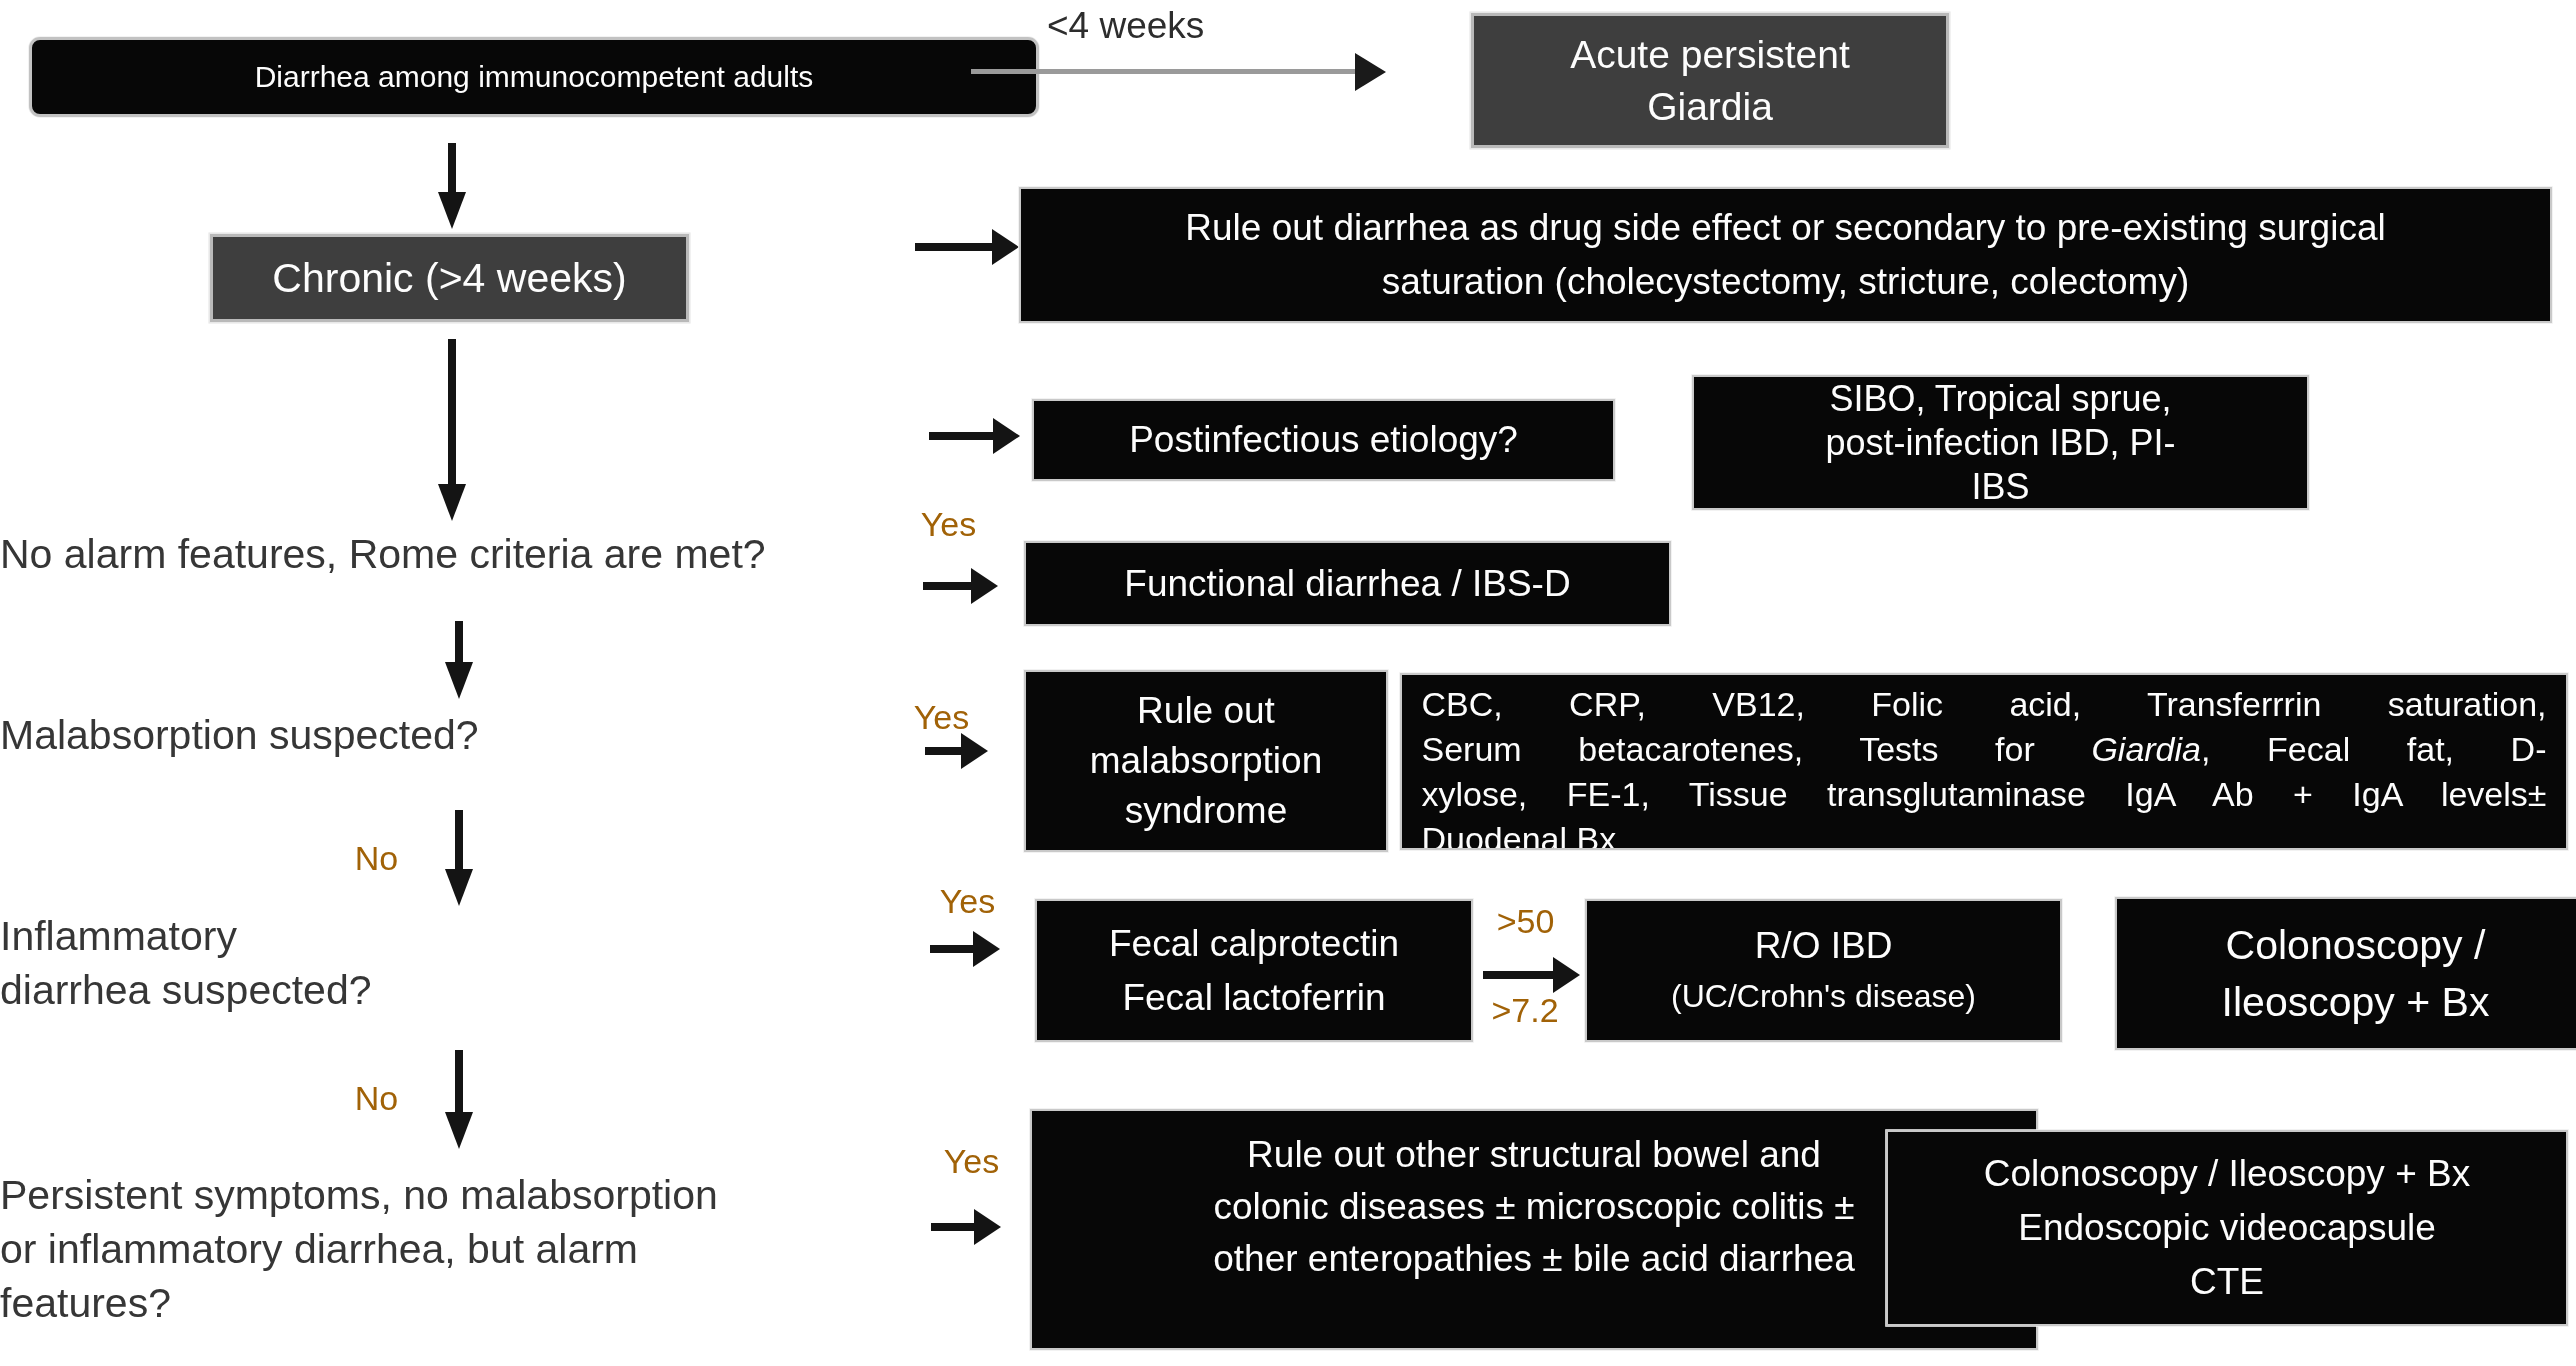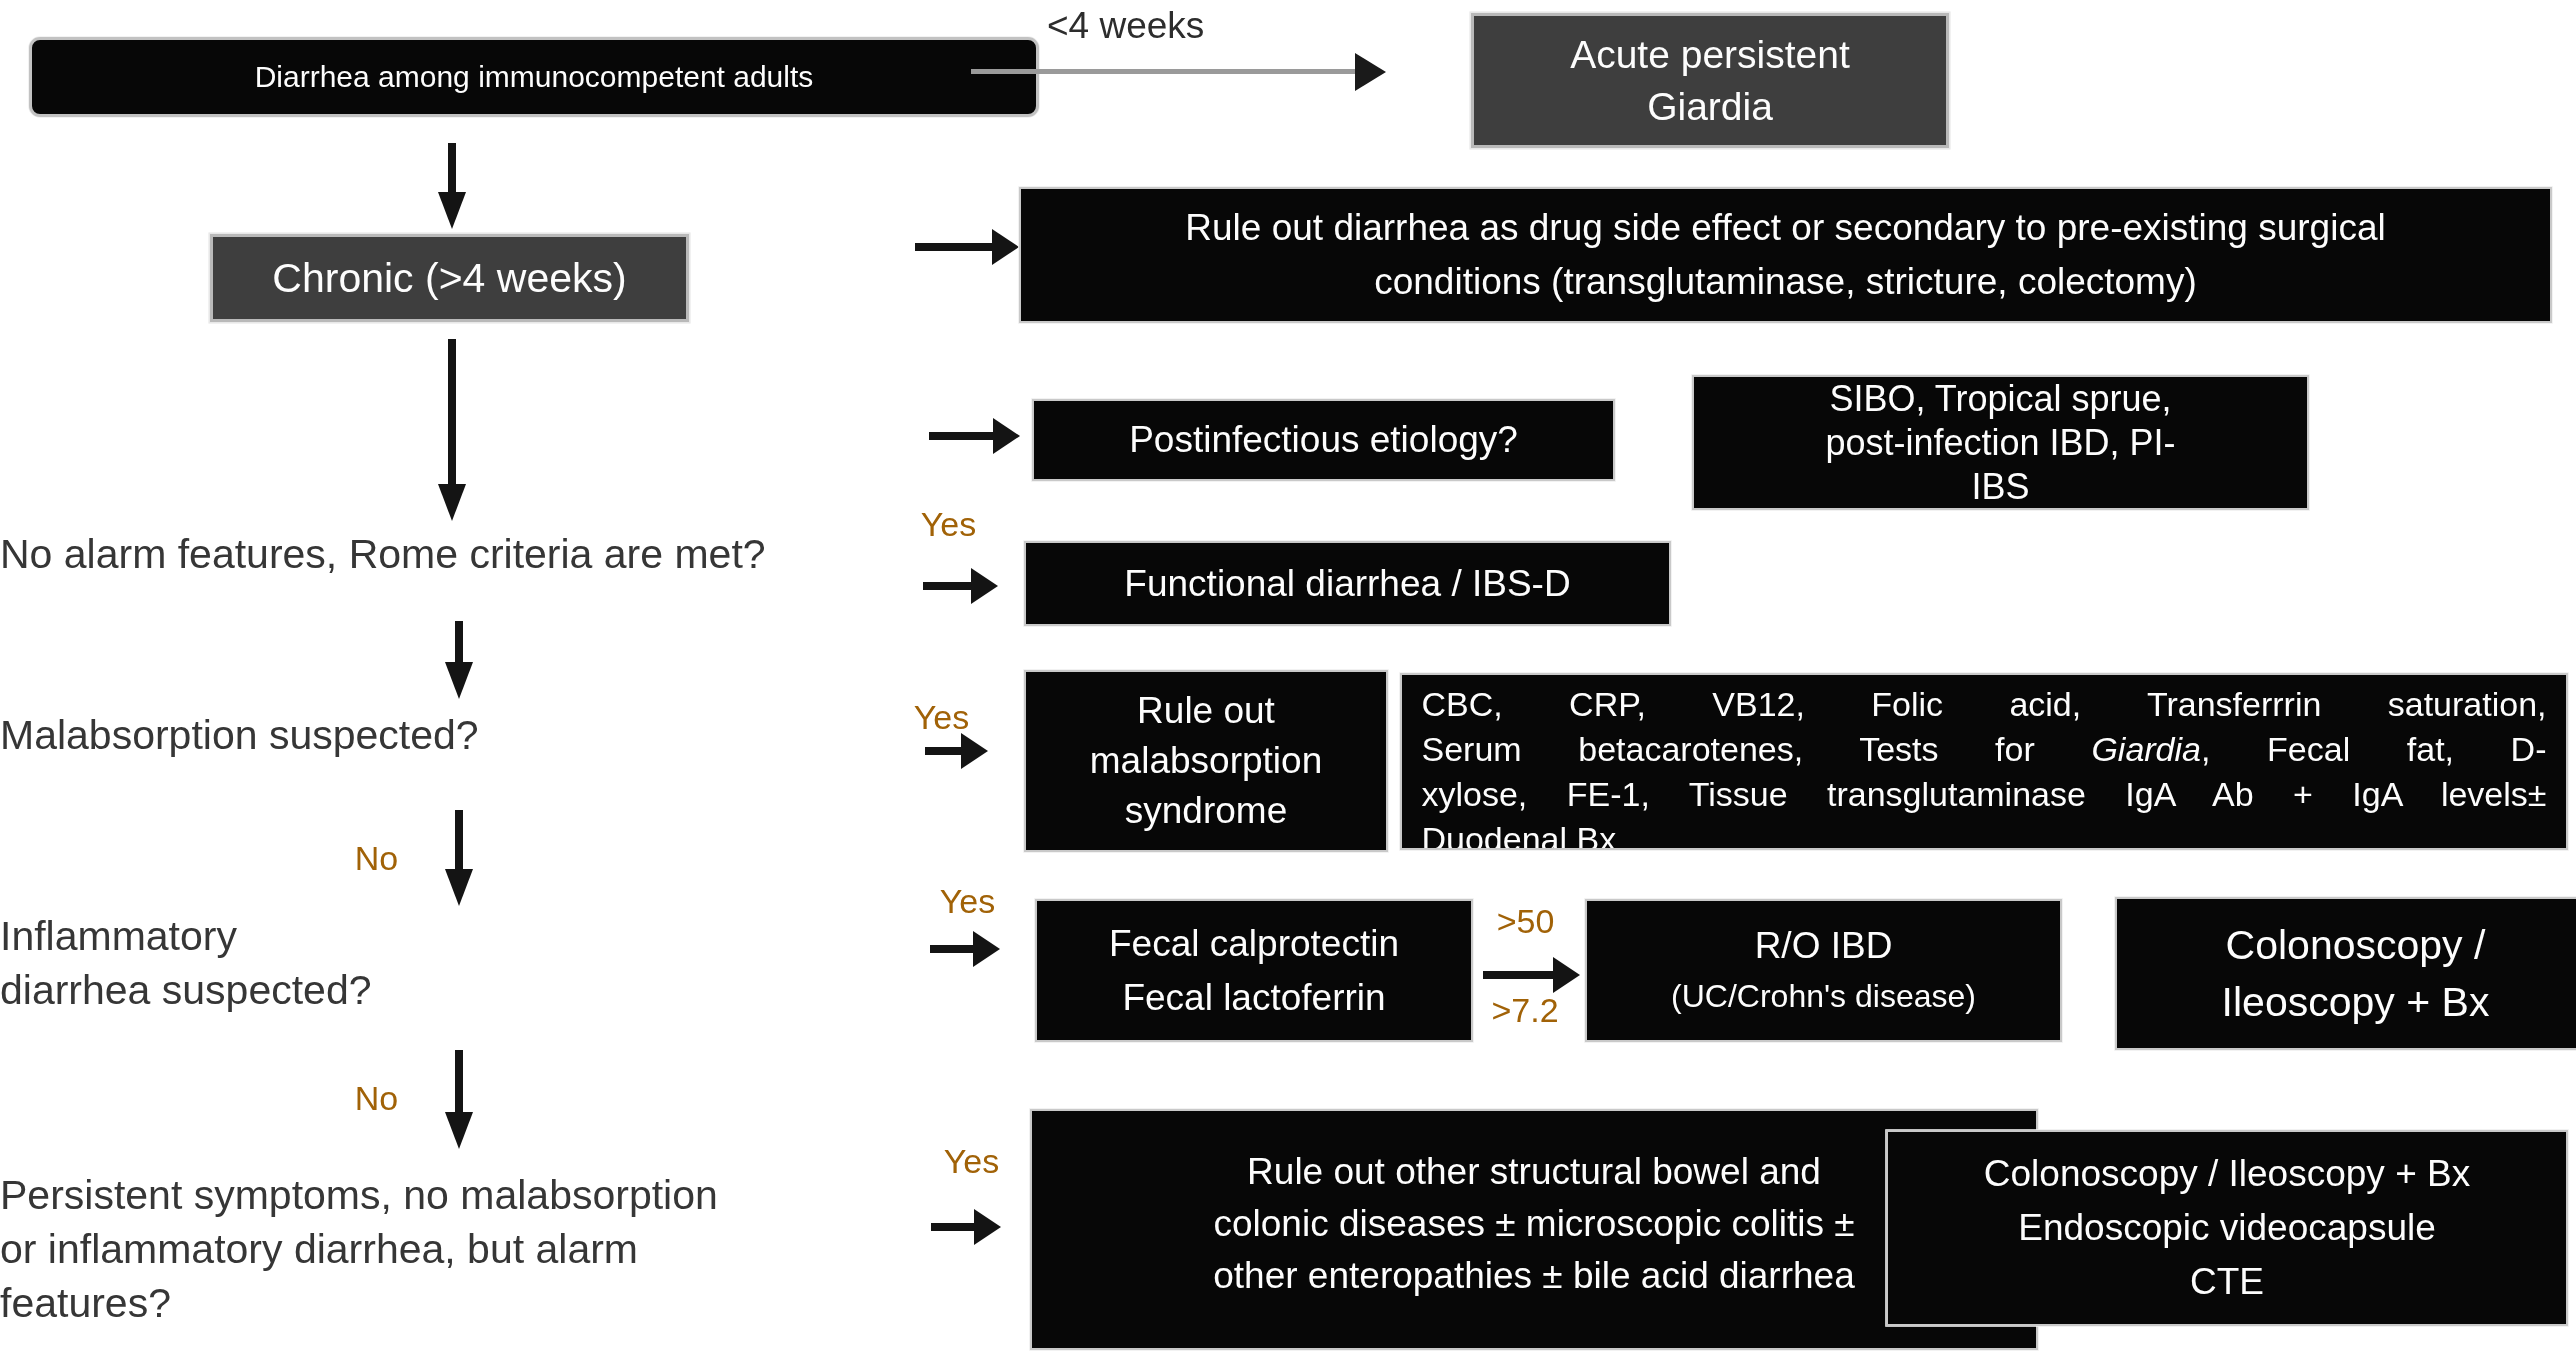--- a/index.html
+++ b/index.html
@@ -111,21 +111,21 @@
     <div class="line">Chronic (&gt;4 weeks)</div>
   </div>
 
   <div class="arrow-r" style="left:915px; top:229px; width:104px; height:36px;">
     <div class="stem"></div>
     <div class="head"></div>
   </div>
 
   <div class="box" style="left:1019px; top:187px; width:1533px; height:136px; font-size:37px; line-height:54px;align-items:center;">
     <div class="line">Rule out diarrhea as drug side effect or secondary to pre-existing surgical</div>
-    <div class="line">conditions (transglutaminase, stricture, colectomy)</div>
+    <div class="line">saturation (cholecystectomy, stricture, colectomy)</div>
   </div>
 
   <div class="arrow-d" style="left:437px; top:339px; width:29px; height:182px;">
     <div class="stem"></div>
     <div class="head"></div>
   </div>
 
   <div class="arrow-r" style="left:929px; top:418px; width:91px; height:36px;">
     <div class="stem"></div>
     <div class="head"></div>
@@ -237,21 +237,21 @@
     <div>features?</div>
   </div>
 
   <div class="edgelabel" style="left:935px; top:1142px; width:73px;">Yes</div>
 
   <div class="arrow-r" style="left:931px; top:1209px; width:70px; height:36px;">
     <div class="stem"></div>
     <div class="head"></div>
   </div>
 
-  <div class="box" style="left:1030px; top:1109px; width:1008px; height:241px; font-size:37px; line-height:52px; justify-content:flex-start; padding-top:35px;">
+  <div class="box" style="left:1030px; top:1109px; width:1008px; height:241px; font-size:37px; line-height:52px; justify-content:flex-start; padding-top:18px;">
     <div class="line">Rule out other structural bowel and</div>
     <div class="line">colonic diseases ± microscopic colitis ±</div>
     <div class="line">other enteropathies ± bile acid diarrhea</div>
   </div>
 
   <div class="box" style="left:1886px; top:1130px; width:682px; height:196px; font-size:37px; line-height:54px;">
     <div class="line">Colonoscopy / Ileoscopy + Bx</div>
     <div class="line">Endoscopic videocapsule</div>
     <div class="line">CTE</div>
   </div>

